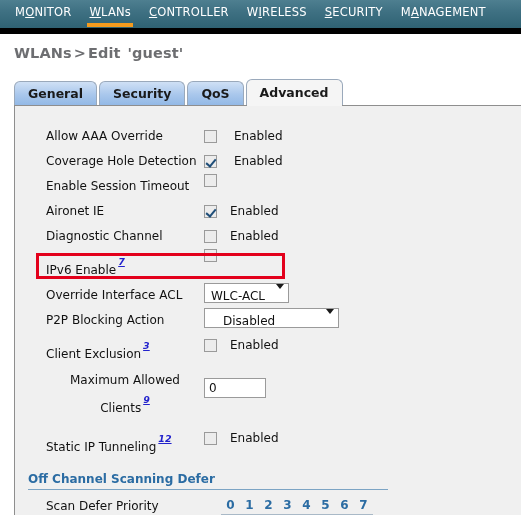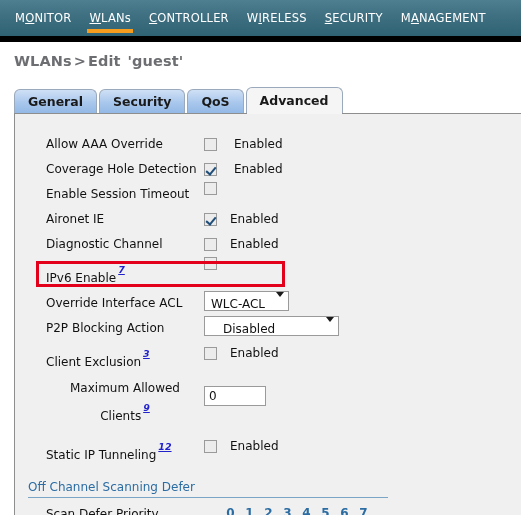--- a/index.html
+++ b/index.html
@@ -10,24 +10,23 @@
     width: 521px;
     height: 515px;
     background: #ffffff;
     font-family: "DejaVu Sans", "Liberation Sans", sans-serif;
     overflow: hidden;
     position: relative;
   }
 
   
   .navbar {
-    height: 36px;
+    height: 28px;
     background: linear-gradient(to bottom, #4e7f90 0%, #3f7183 40%, #2f6273 100%);
     display: flex;
-    align-items: center;
     padding-left: 6px;
     box-sizing: border-box;
     position: relative;
   }
   .nav-item {
     color: #ffffff;
     font-size: 11.5px;
     letter-spacing: 0.2px;
     padding: 0 9px;
     height: 24px;
@@ -244,21 +243,21 @@
     z-index: 5;
   }
 
   
   .section-head {
     margin: 12px 0 0 14px;
     width: 360px;
   }
   .section-title {
     font-size: 12px;
-    font-weight: normal;
+    font-weight: bold;
     color: #2b6ca3;
     padding-bottom: 3px;
   }
   .section-rule {
     height: 1px;
     background: #7ca4c4;
   }
 
   .defer-row {
     display: flex;

